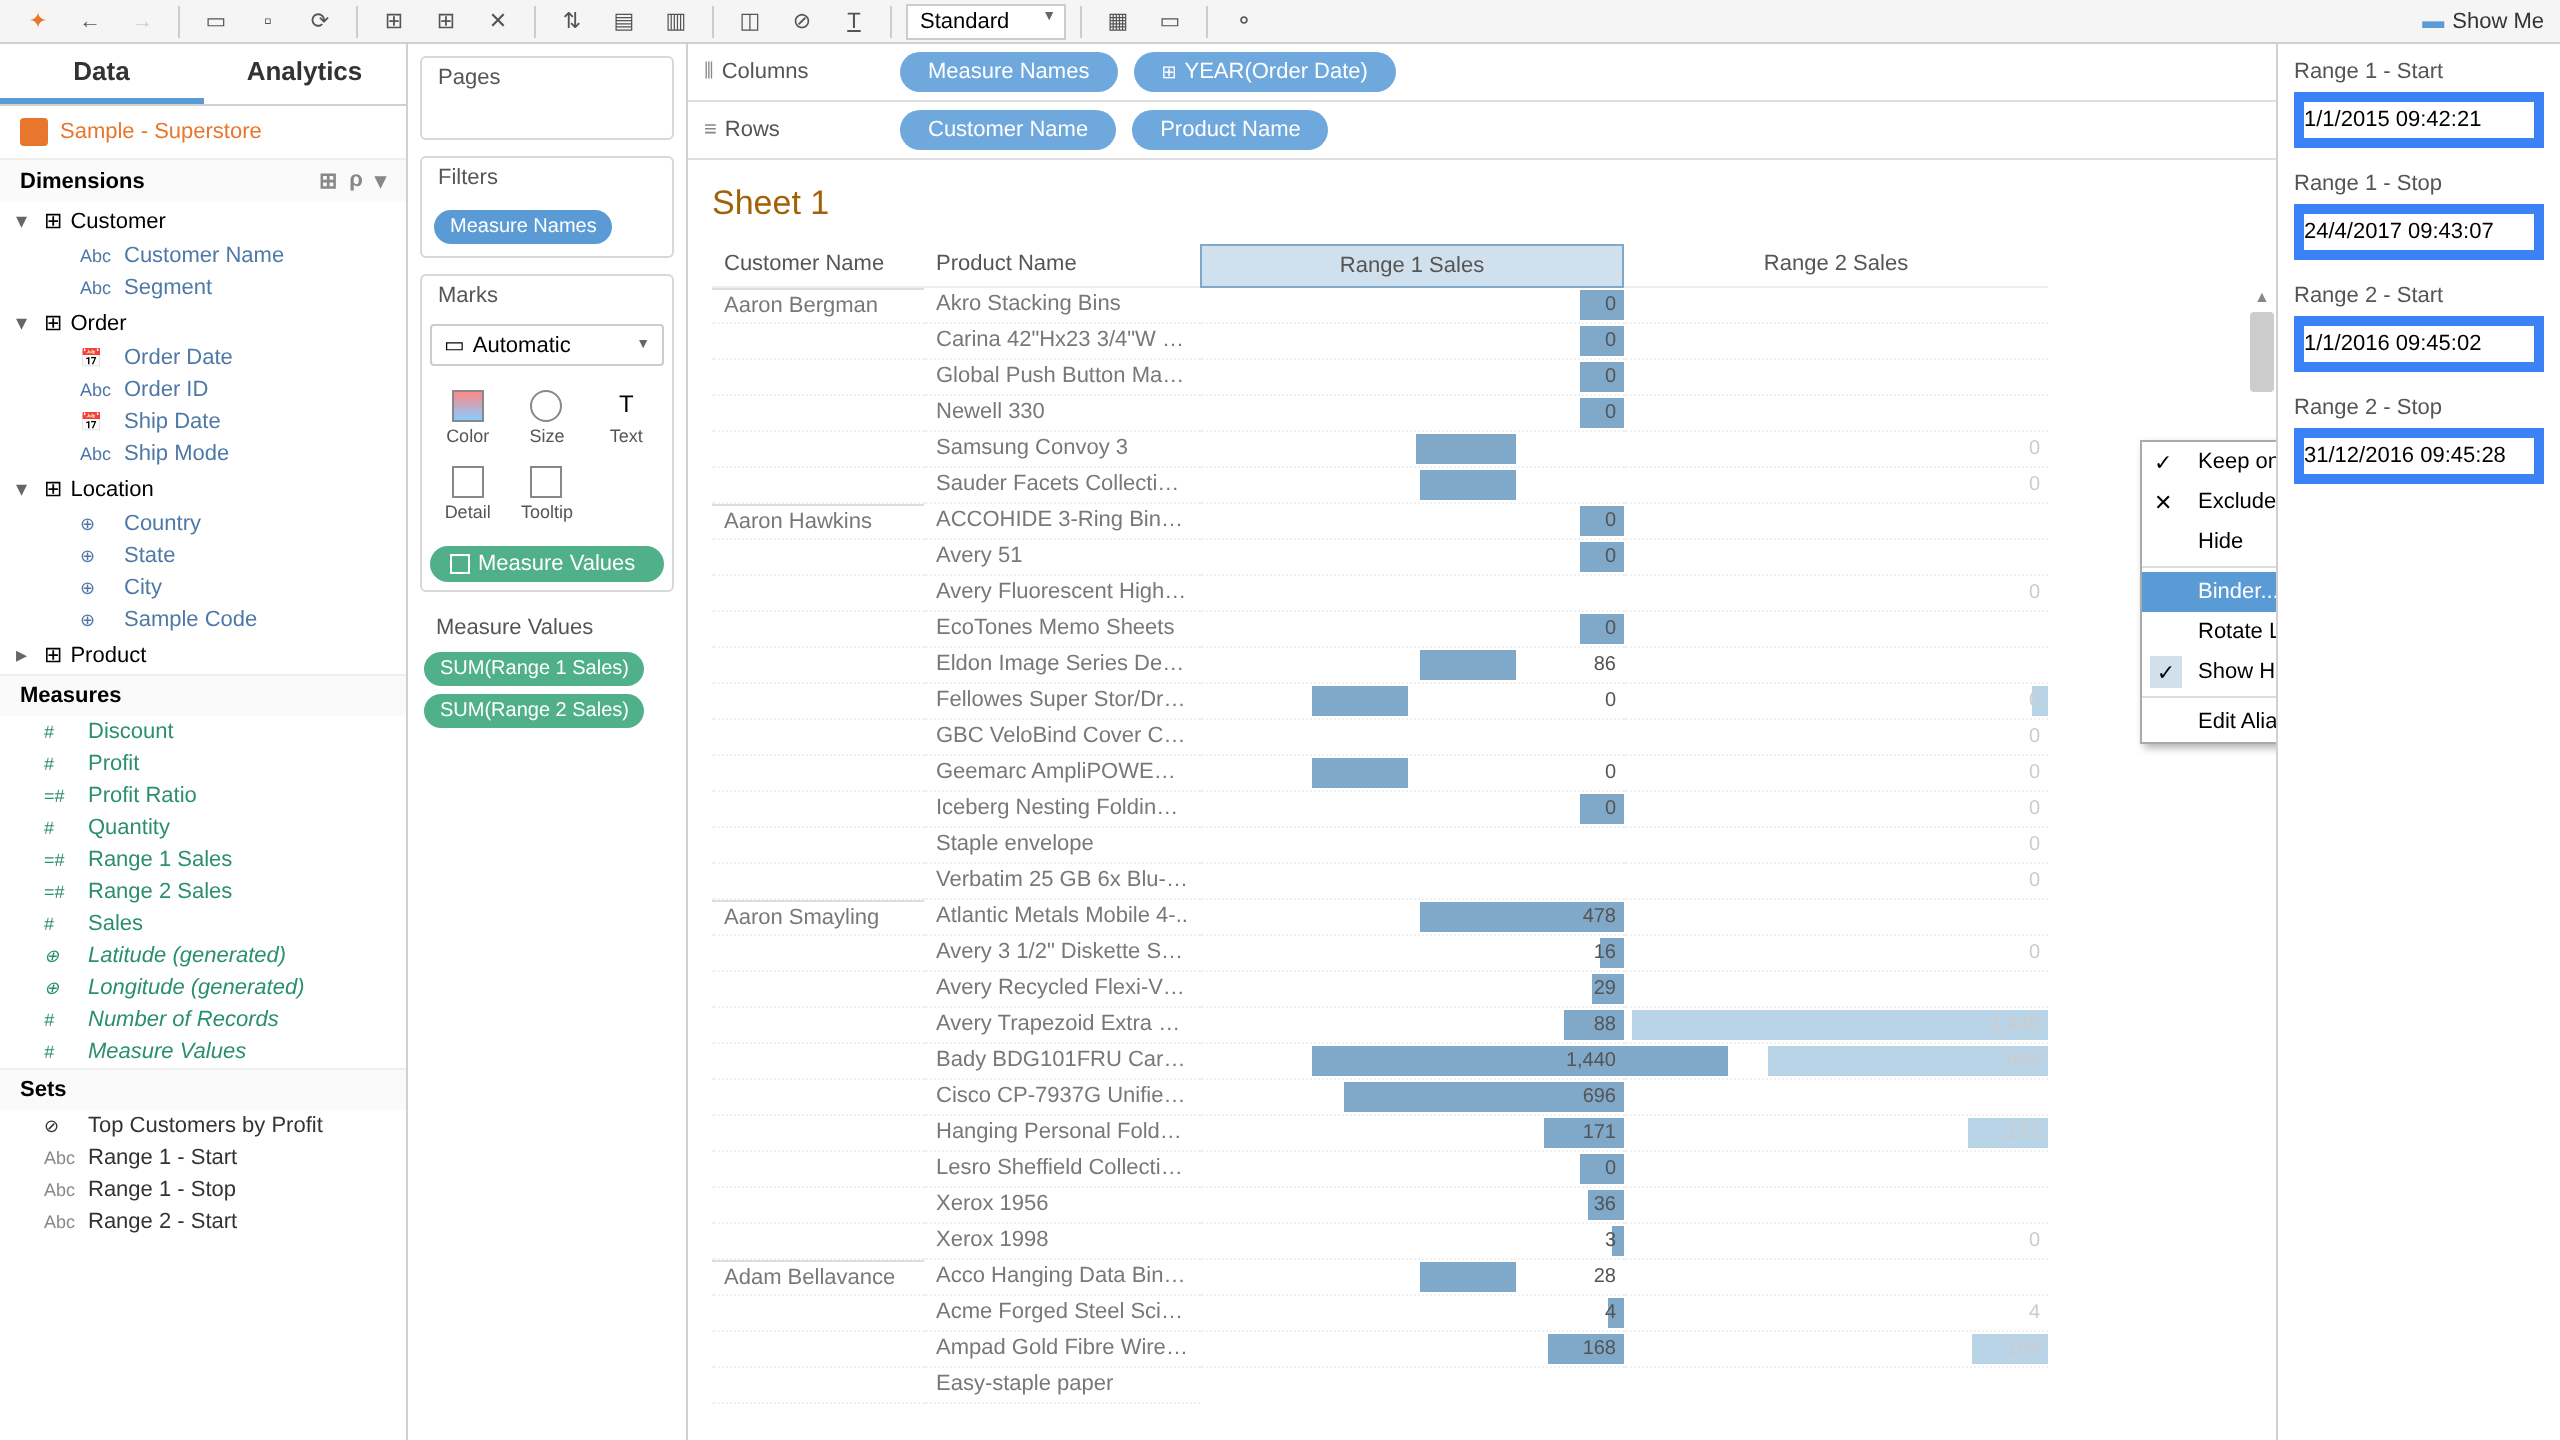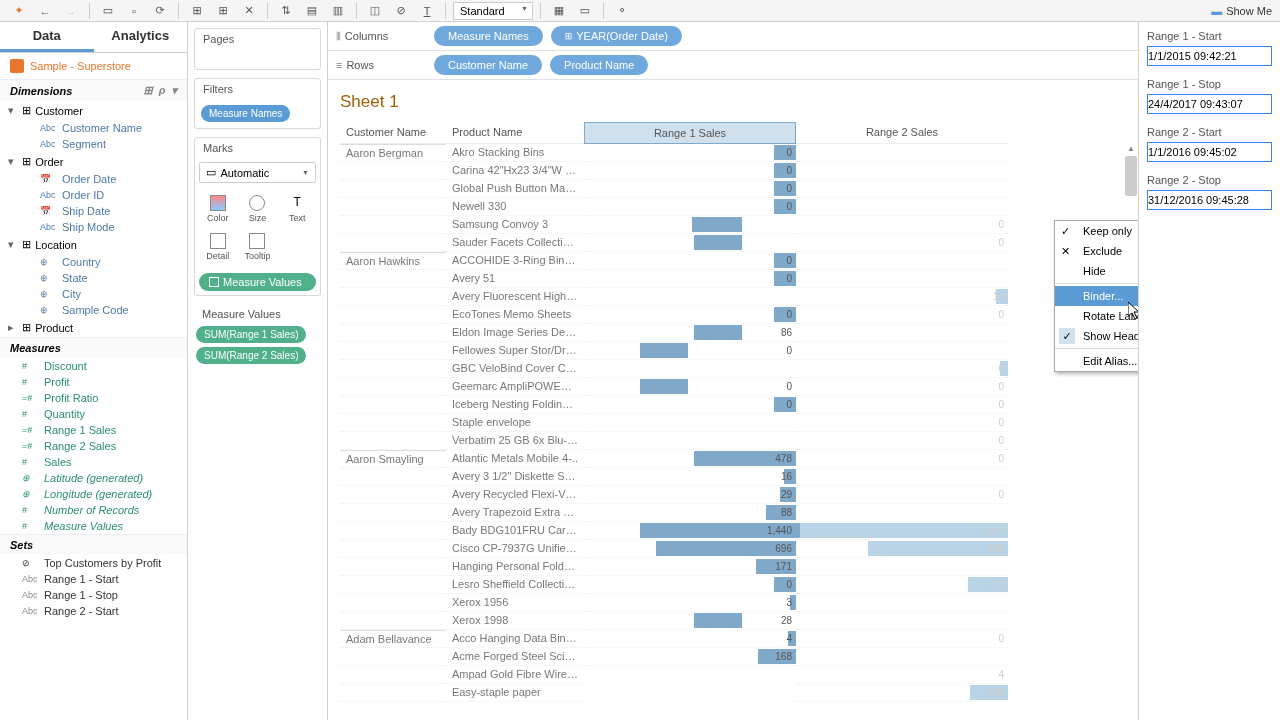--- a/index.html
+++ b/index.html
@@ -11,27 +11,27 @@
 .toolbar-sep { width: 1px; height: 16px; background: #ccc; margin: 0 3px; }
 .toolbar-select { border: 1px solid #ccc; padding: 2px 18px 2px 6px; background: #fff; position: relative; }
 .toolbar-select::after { content: '▼'; position: absolute; right: 4px; font-size: 7px; color: #666; }
 .spacer { flex: 1; }
 .show-me { display: flex; align-items: center; gap: 4px; color: #333; cursor: pointer; }
 
 
 .main { display: flex; height: 698px; }
 
 
-.data-panel { width: 188px; border-right: 1px solid #d0d0d0; display: flex; flex-direction: column; overflow: hidden; }
+.data-panel { width: 204px; border-right: 1px solid #d0d0d0; display: flex; flex-direction: column; overflow: hidden; }
 .data-tabs { display: flex; border-bottom: 1px solid #d0d0d0; }
 .data-tab { flex: 1; padding: 6px; text-align: center; cursor: pointer; font-size: 13px; font-weight: bold; color: #333; }
 .data-tab.active { border-bottom: 3px solid #5a9bd5; }
 .datasource { padding: 6px 10px; display: flex; align-items: center; gap: 6px; color: #e8762c; }
 .ds-icon { width: 14px; height: 14px; background: #e8762c; border-radius: 2px; }
-.section-header { padding: 4px 10px; font-weight: bold; background: #fafafa; border-top: 1px solid #eee; display: flex; align-items: center; font-style: italic; }
+.section-header { padding: 4px 10px; font-weight: bold; background: #fafafa; border-top: 1px solid #eee; display: flex; align-items: center; }
 .section-header .icons { margin-left: auto; display: flex; gap: 6px; color: #888; }
 .field-list { overflow-y: auto; flex: 1; }
 .field-group { padding: 3px 10px 3px 22px; display: flex; align-items: center; gap: 4px; }
 .field-group.lvl0 { padding-left: 8px; }
 .field-item { padding: 2px 10px 2px 40px; display: flex; align-items: center; gap: 4px; color: #4e79a7; }
 .field-item.measure { color: #2a8f6f; padding-left: 22px; }
 .field-item.italic { font-style: italic; }
 .field-item.set { color: #333; padding-left: 22px; }
 .caret { width: 10px; color: #666; }
 .type-icon { width: 18px; color: #4e79a7; font-size: 9px; }
@@ -89,21 +89,21 @@
 .menu-item { padding: 4px 8px 4px 28px; position: relative; cursor: pointer; }
 .menu-item.highlighted { background: #5a9bd5; color: #fff; }
 .menu-item .check { position: absolute; left: 6px; }
 .menu-sep { height: 1px; background: #ddd; margin: 2px 0; }
 .checkbox-area { position: absolute; left: 4px; top: 2px; width: 16px; height: 16px; background: #d0e0ed; display: flex; align-items: center; justify-content: center; }
 
 
 .params-panel { width: 142px; border-left: 1px solid #d0d0d0; padding: 8px; }
 .param-block { margin-bottom: 12px; }
 .param-label { color: #555; margin-bottom: 4px; }
-.param-input { width: 100%; border: 1px solid #3b82f6; padding: 3px 0; }
+.param-input { width: 100%; border: 5px solid #3b82f6; padding: 3px 0; }
 
 .cursor-icon { position: absolute; left: 800px; top: 222px; z-index: 200; pointer-events: none; }
 </style>
 </head>
 <body>
 
 <div class="toolbar">
   <span class="toolbar-btn" style="color:#e8762c">✦</span>
   <span class="toolbar-btn">←</span>
   <span class="toolbar-btn" style="color:#ccc">→</span>
@@ -518,20 +518,24 @@
               </div>
               <div class="bar-cell">
                 <div class="bar dark" style="width: 40px; right: 0px;"></div>
                 <span class="bar-val">171</span>
               </div>
               <div class="bar-cell">
                 <div class="bar dark" style="width: 22px;"></div>
                 <span class="bar-val">0</span>
               </div>
               <div class="bar-cell">
+                <div class="bar dark" style="width: 18px; right: 0px;"></div>
+                <span class="bar-val">36</span>
+              </div>
+              <div class="bar-cell">
                 <div class="bar dark" style="width: 6px; right: 0px;"></div>
                 <span class="bar-val">3</span>
               </div>
               <div class="bar-cell">
                 <div class="bar dark" style="width: 48px; right: 54px;"></div>
                 <span class="bar-val">28</span>
               </div>
               <div class="bar-cell">
                 <div class="bar dark" style="width: 8px; right: 0px;"></div>
                 <span class="bar-val">4</span>
@@ -550,24 +554,20 @@
               <div class="bar-cell"></div>
               <div class="bar-cell"></div>
               <div class="bar-cell">
                 <span class="bar-val">0</span>
               </div>
               <div class="bar-cell">
                 <span class="bar-val">0</span>
               </div>
               <div class="bar-cell"></div>
               <div class="bar-cell"></div>
-              <div class="bar-cell">
-                <div class="bar" style="width: 12px;"></div>
-                <span class="bar-val">19</span>
-              </div>
               <div class="bar-cell">
                 <span class="bar-val">0</span>
               </div>
               <div class="bar-cell"></div>
               <div class="bar-cell"></div>
               <div class="bar-cell">
                 <div class="bar" style="width: 8px;"></div>
                 <span class="bar-val">0</span>
               </div>
               <div class="bar-cell">

